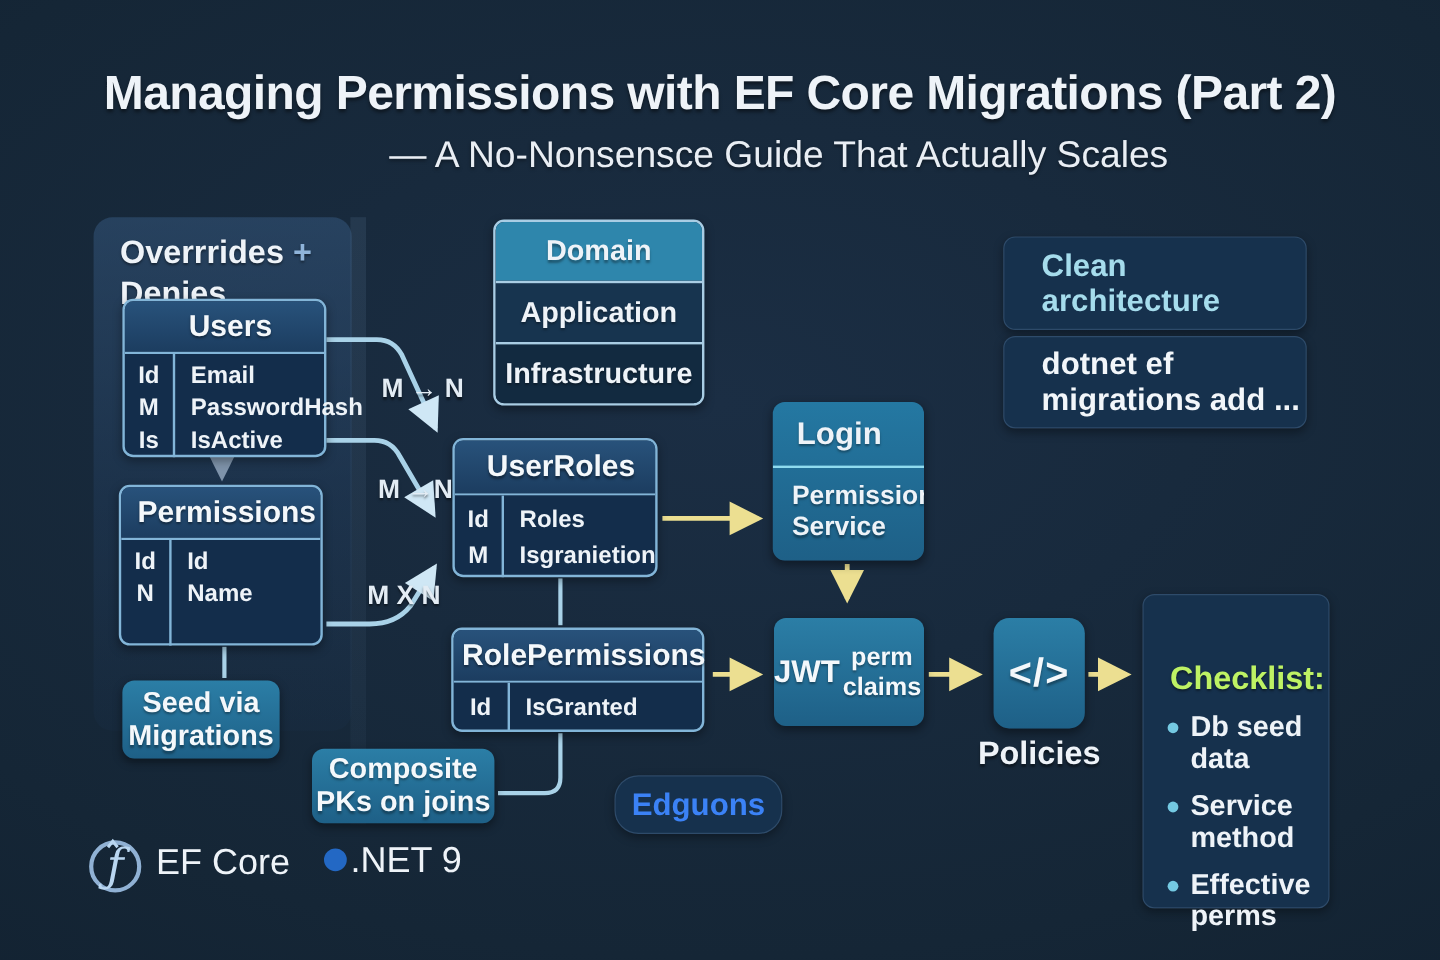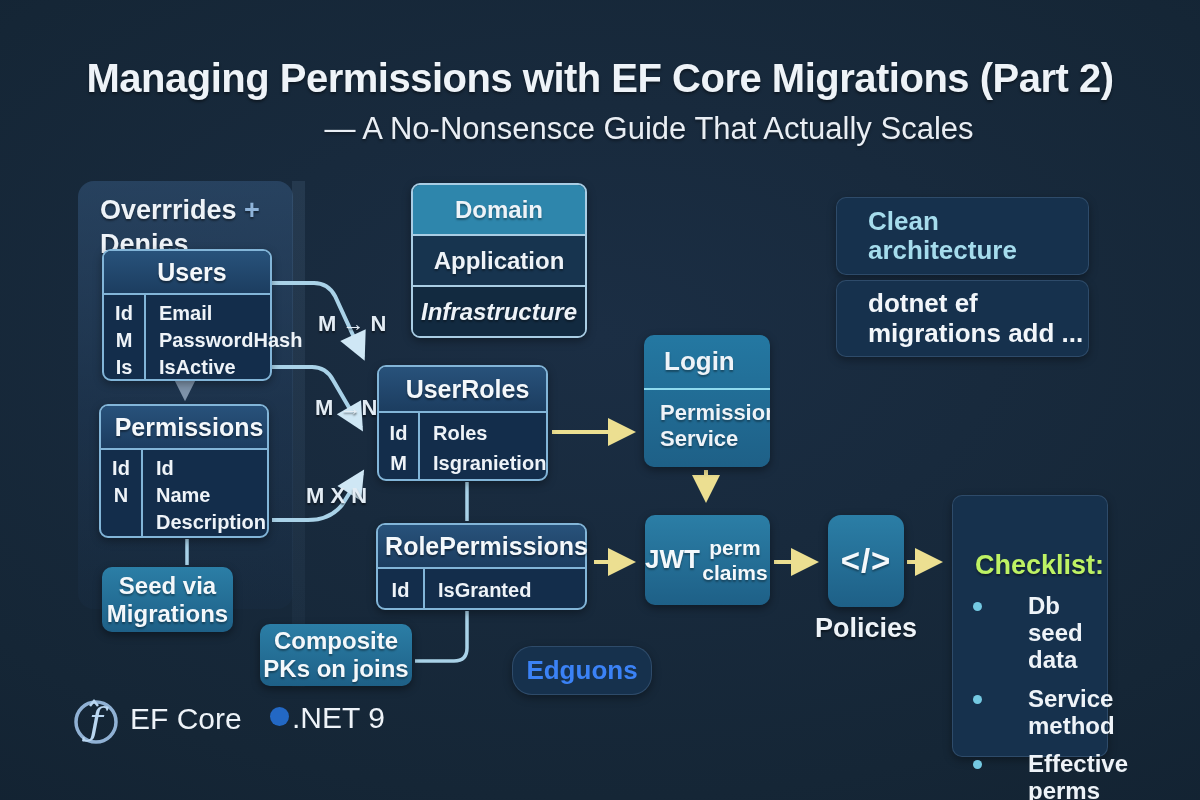--- a/index.html
+++ b/index.html
@@ -35,21 +35,21 @@
   .c1{width:var(--c1);flex:none;text-align:center;}
   .c2{padding-left:15px;}
   .edge-label{font-size:22px;font-weight:700;color:#e3ecf4;text-shadow:0 2px 2px rgba(0,0,0,.5);}
   .stack{left:411px;top:183px;width:172px;border:2px solid #a9cde4;border-radius:9px;
          overflow:hidden;box-shadow:0 3px 8px rgba(0,0,0,.35);}
   .stack-cell{height:49px;display:flex;align-items:center;justify-content:center;
          font-size:24px;font-weight:700;text-shadow:0 2px 2px rgba(0,0,0,.35);}
   .stack-cell+.stack-cell{border-top:2px solid #a9cde4;}
   .cell-domain{background:#2e86ac;}
   .cell-application{background:#17344f;}
-  .cell-infrastructure{background:#122a40;font-style:italic;}
+  .cell-infrastructure{background:#122a40;}
   .teal{background:linear-gradient(180deg,#2b7ea6,#1e6087);border-radius:10px;
         box-shadow:0 3px 8px rgba(0,0,0,.4);display:flex;align-items:center;justify-content:center;
         text-align:center;font-weight:700;color:#f4f8fb;text-shadow:0 2px 2px rgba(0,0,0,.35);}
   .darkbox{background:#16314d;border:1px solid rgba(130,170,210,.22);border-radius:10px;
         box-shadow:0 3px 8px rgba(0,0,0,.35);}
   .login{left:644px;top:335px;width:126px;height:132px;border-radius:10px;overflow:hidden;
         background:linear-gradient(180deg,#2478a2,#1e6087);box-shadow:0 3px 8px rgba(0,0,0,.4);}
   .login-head{height:53px;display:flex;align-items:center;padding-left:20px;
         font-size:26px;font-weight:700;border-bottom:2px solid #8fdbef;text-shadow:0 2px 2px rgba(0,0,0,.35);}
   .login-body{padding:10px 0 0 16px;font-size:22px;font-weight:700;line-height:1.2;
@@ -63,21 +63,21 @@
   .clean{left:836px;top:197px;width:251px;height:76px;display:flex;align-items:center;}
   .clean .txt{padding-left:31px;font-size:26px;font-weight:700;color:#a5dcec;line-height:1.1;}
   .migr{left:836px;top:280px;width:251px;height:75px;display:flex;align-items:center;}
   .migr .txt{padding-left:31px;font-size:26px;font-weight:700;color:#f2f6fa;line-height:1.15;}
   .dbcmd{left:866px;top:372px;width:250px;font-size:27px;font-weight:700;line-height:1.25;}
   .edguons{left:512px;top:646px;width:138px;height:47px;display:flex;align-items:center;
         justify-content:center;font-size:26px;font-weight:700;color:#3b82f6;border-radius:20px;}
   .checklist{left:952px;top:495px;width:154px;height:246px;padding:14px 0 0 0;}
   .check-title{padding-left:22px;font-size:27px;font-weight:700;color:#bef264;
         text-shadow:0 2px 2px rgba(0,0,0,.4);margin-top:40px;}
-  .check-item{display:flex;padding:12px 0 0 20px;gap:36px;}
+  .check-item{display:flex;padding:12px 0 0 20px;}
   .bullet{width:9px;height:9px;border-radius:50%;background:#74c9e2;flex:none;margin:9px 10px 0 0;}
   .check-text{font-size:24px;font-weight:700;line-height:1.12;}
   .footer-text{font-size:30px;font-weight:500;color:#eef3f8;}
   .ef-logo{left:72px;top:696px;width:50px;height:56px;}
   .net-dot{left:270px;top:707px;width:19px;height:19px;border-radius:50%;background:#2368c4;}
   svg.connectors{left:0;top:0;}
 </style>
 </head>
 <body>
 
@@ -149,24 +149,20 @@
     <div class="thead" style="height:42px;">Permissions</div>
     <div class="tbody" style="height:83px;">
       <div class="trow" style="height:27px;">
         <span class="c1">Id</span>
         <span class="c2">Id</span>
       </div>
       <div class="trow" style="height:27px;">
         <span class="c1">N</span>
         <span class="c2">Name</span>
       </div>
-      <div class="trow" style="height:27px;">
-        <span class="c1"></span>
-        <span class="c2">Description</span>
-      </div>
     </div>
   </div>
 
   <div class="abs etable" style="left:377px;top:365px;width:167px;height:112px;--c1:39px;">
     <div class="thead" style="height:44px;">UserRoles</div>
     <div class="tbody" style="height:63px;">
       <div class="trow" style="height:30px;">
         <span class="c1">Id</span>
         <span class="c2">Roles</span>
       </div>

